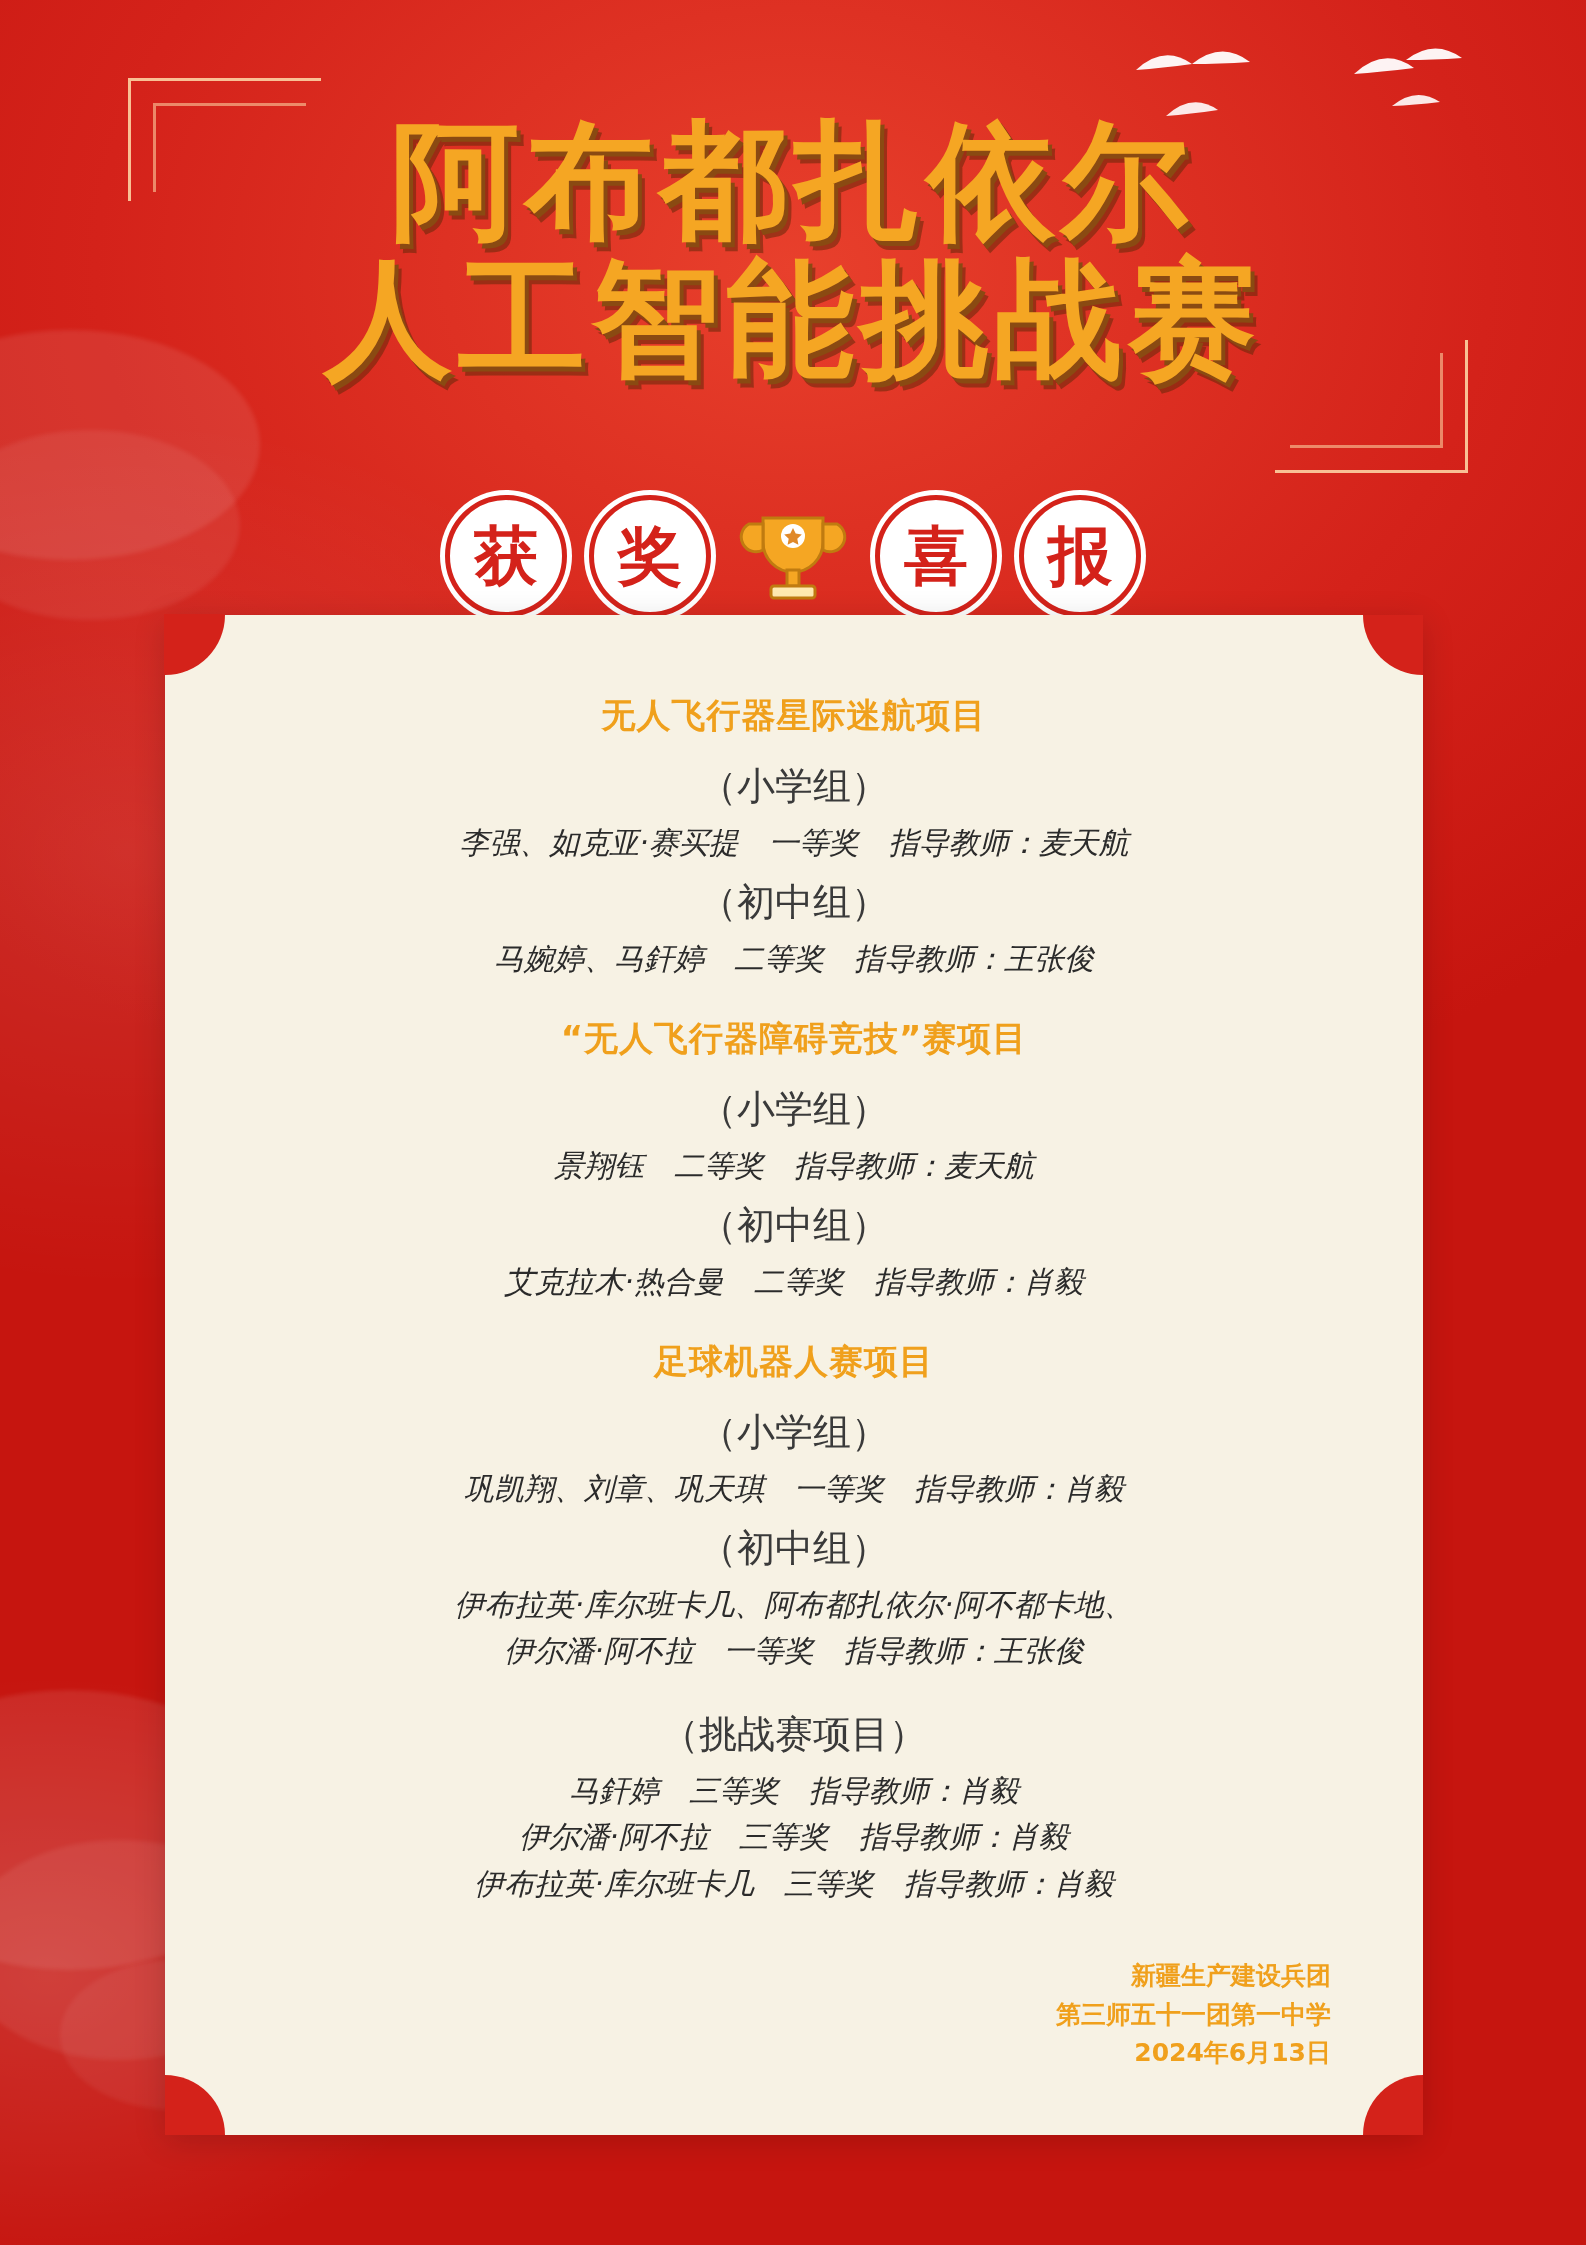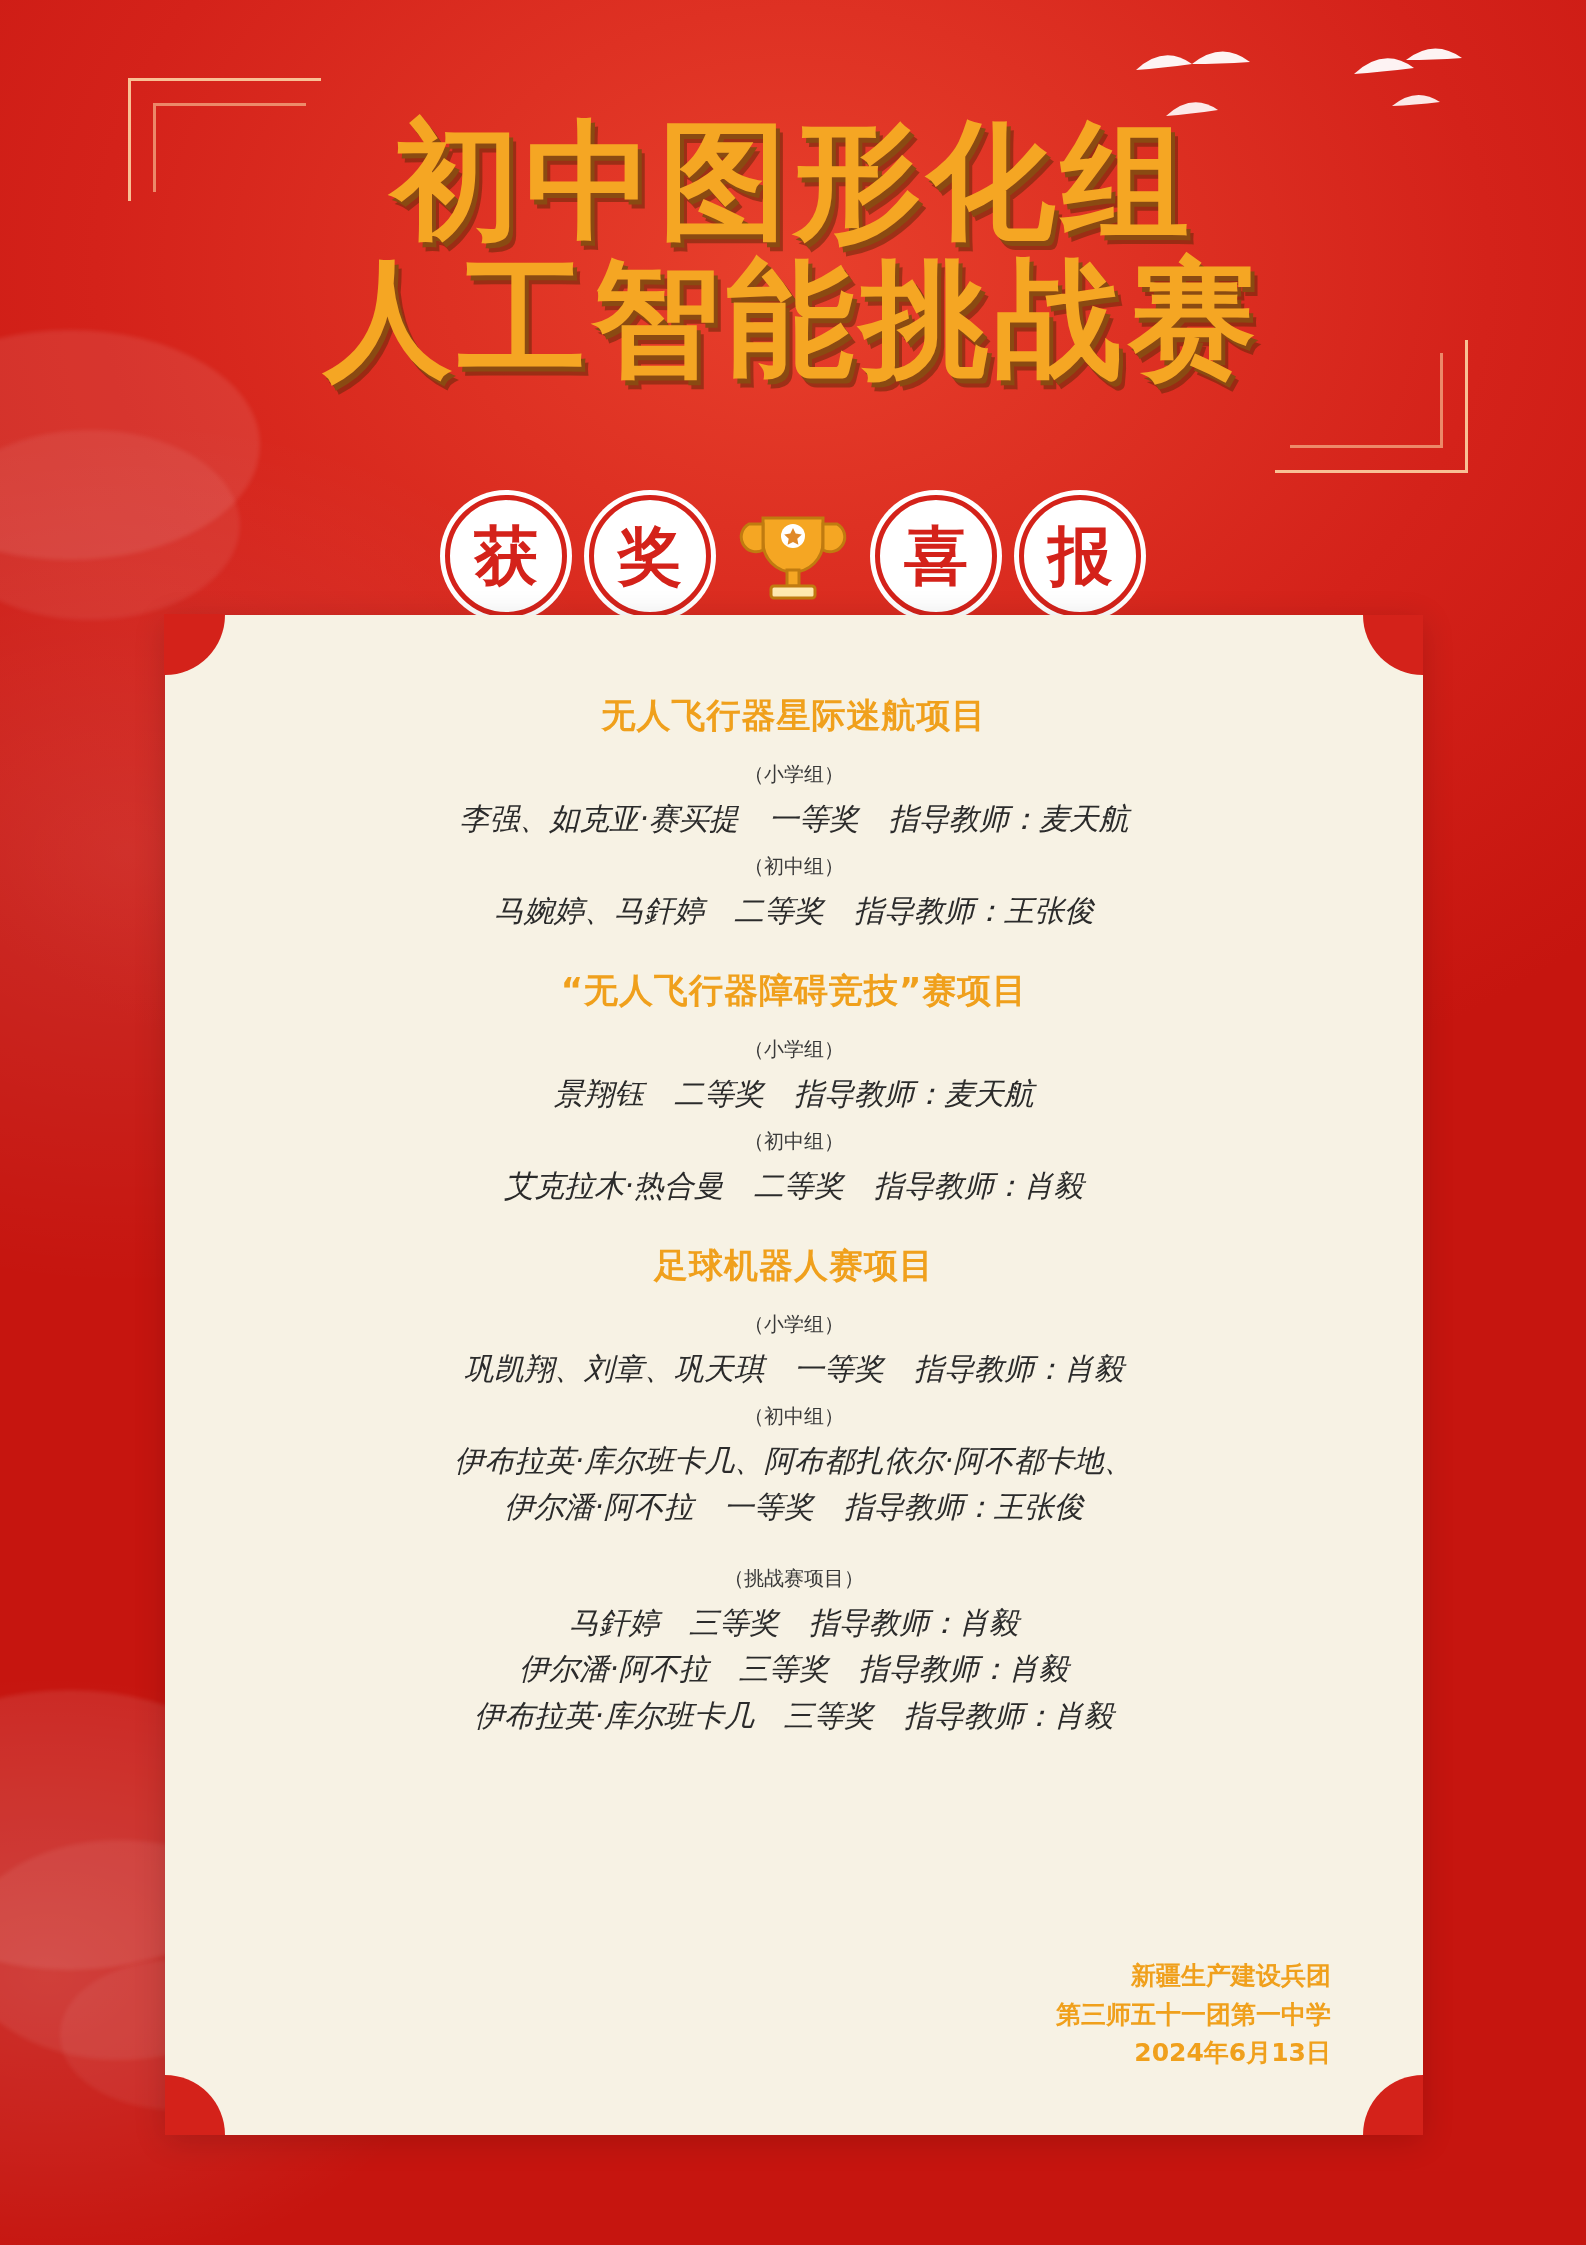--- a/index.html
+++ b/index.html
@@ -174,21 +174,21 @@
   .section-title {
     color: #f0a01c;
     font-size: 34px;
     font-weight: bold;
     letter-spacing: 1px;
     margin-bottom: 22px;
     font-family: "DejaVu Sans", "Liberation Sans", sans-serif;
   }
   .group-label {
     color: #3a3a3a;
-    font-size: 20px;
+    font-size: 38px;
     margin: 10px 0 8px 0;
     font-family: Liberation Sans, sans-serif;
   }
   .entry {
     color: #2b2b2b;
     font-size: 30px;
     line-height: 1.55;
     font-family: "DejaVu Sans", "Liberation Sans", sans-serif;
     font-style: italic;
   }
@@ -224,21 +224,21 @@
       <path d="M30 50 q28 -26 56 -6 q-30 4 -56 6z" fill="#ffffff" opacity="0.95"></path>
       <path d="M86 44 q30 -24 58 -2 q-32 2 -58 2z" fill="#ffffff" opacity="0.95"></path>
       <path d="M60 96 q26 -24 52 -6 q-28 4 -52 6z" fill="#ffffff" opacity="0.9"></path>
       <path d="M248 54 q30 -28 60 -6 q-34 4 -60 6z" fill="#ffffff" opacity="0.95"></path>
       <path d="M300 40 q28 -22 56 -2 q-30 2 -56 2z" fill="#ffffff" opacity="0.95"></path>
       <path d="M286 86 q24 -20 48 -4 q-26 3 -48 4z" fill="#ffffff" opacity="0.9"></path>
     </svg>
   </div>
 
   <div class="title-block">
-    <div class="title-line">初中图形化组</div>
+    <div class="title-line">阿布都扎依尔</div>
     <div class="title-line">人工智能挑战赛</div>
   </div>
 
   <div class="award-row">
     <div class="award-char">获</div>
     <div class="award-char">奖</div>
     <div class="trophy">
       <svg width="120" height="120" viewBox="0 0 120 120" xmlns="http://www.w3.org/2000/svg">
         <path d="M30 22 h60 v24 a30 30 0 0 1 -60 0 z" fill="#f5a623" stroke="#c07b10" stroke-width="3"></path>
         <path d="M30 28 h-14 a14 14 0 0 0 14 26 z" fill="#f5a623" stroke="#c07b10" stroke-width="3"></path>

